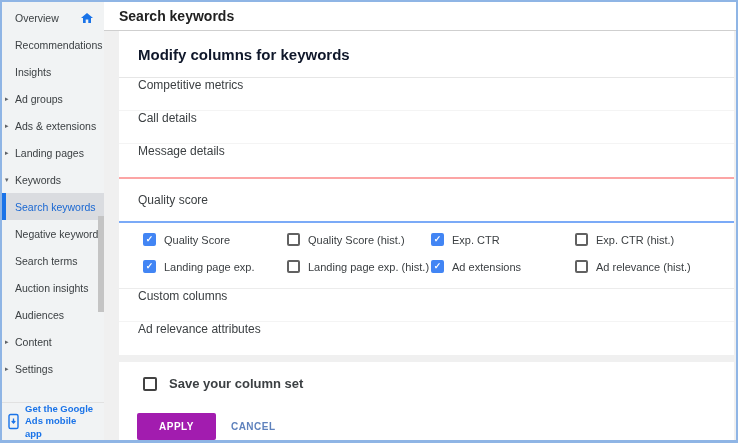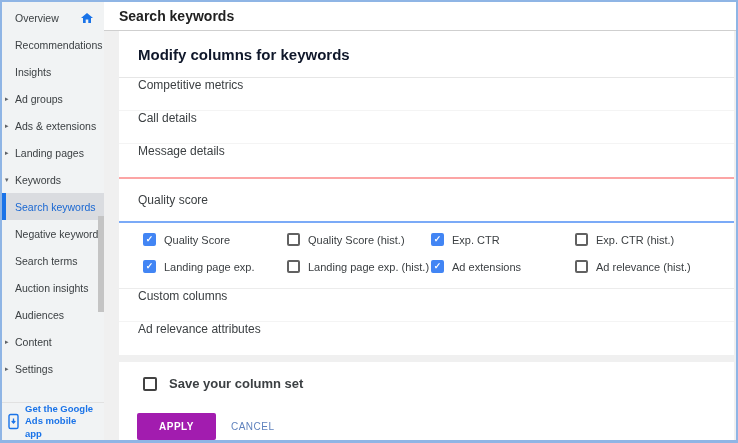--- a/index.html
+++ b/index.html
@@ -51,21 +51,21 @@
 
   .band{ height:7px; background:#f0f0f0; }
   .footer{ background:#fff; height:81px; }
   .save-row{ padding:14px 0 0 24px; display:flex; align-items:center; gap:12px;
              font-size:13px; color:#3c4043; cursor:pointer;font-weight:bold; }
   .cb-big{ width:14px; height:14px; border:2px solid #424242; border-radius:2px; background:#fff; }
   .btn-row{ margin-top:22px; padding-left:18px; display:flex; align-items:center; }
   .apply-btn{ background:#a21caf; color:#fff; border:none; border-radius:2px;
               font-family:inherit; font-size:10px; font-weight:bold; letter-spacing:.5px;
               padding:8px 22px; cursor:pointer; }
-  .cancel-btn{ margin-left:15px; color:#5f82bd; font-size:10px; font-weight:normal;
+  .cancel-btn{ margin-left:15px; color:#5f82bd; font-size:10px; font-weight:bold;
                letter-spacing:.5px; cursor:pointer; }
 </style>
 </head>
 <body>
 
 <div class="screen">
 
   <div class="sidebar">
     <div class="side-nav">
         <div class="side-item">

